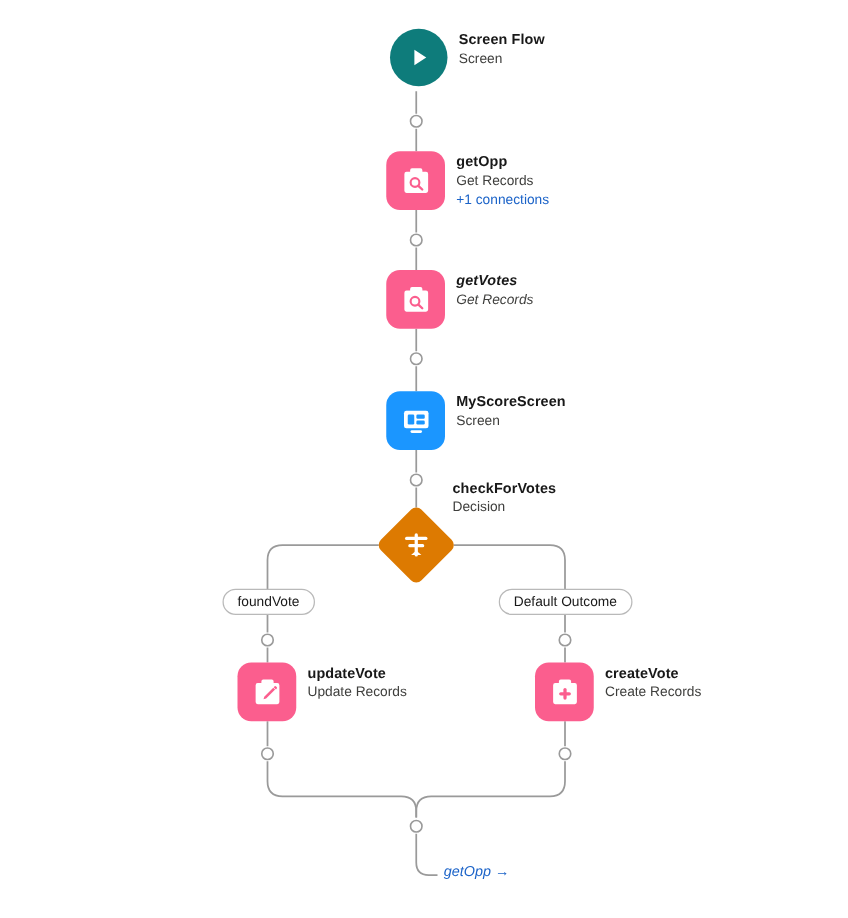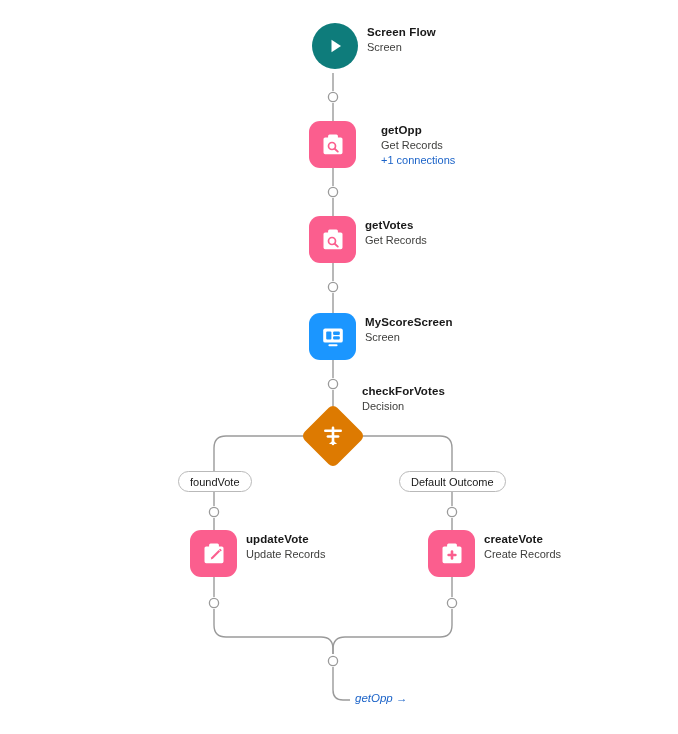--- a/index.html
+++ b/index.html
@@ -213,37 +213,37 @@
       <svg width="22" height="22" viewBox="0 0 22 22" aria-hidden="true">
         <polygon points="7.5,4.8 17,11 7.5,17.2" fill="#ffffff"></polygon>
       </svg>
     </div>
     <div class="labels">
       <div class="n-title">Screen Flow</div>
       <div class="n-sub">Screen</div>
     </div>
   </div>
 
-  <div class="node" style="left:309px; top:121px;gap:16px;">
+  <div class="node" style="left:309px; top:121px;">
     <div class="glyph tile pink">
       <svg width="26" height="26" viewBox="0 0 26 26" aria-hidden="true">
         <path d="M5.2,5.4 h15.6 a1.7,1.7 0 0 1 1.7,1.7 v13.5 a1.7,1.7 0 0 1 -1.7,1.7 h-15.6 a1.7,1.7 0 0 1 -1.7,-1.7 v-13.5 a1.7,1.7 0 0 1 1.7,-1.7 z" fill="#ffffff"></path>
         <path d="M9.6,2.6 h6.8 a1.5,1.5 0 0 1 1.5,1.5 v2.6 a1,1 0 0 1 -1,1 h-7.8 a1,1 0 0 1 -1,-1 v-2.6 a1.5,1.5 0 0 1 1.5,-1.5 z" fill="#ffffff"></path>
         <circle cx="12" cy="14" r="3.5" fill="none" stroke="#fb5e8e" stroke-width="1.7"></circle>
         <line x1="14.7" y1="16.7" x2="17.8" y2="19.6" stroke="#fb5e8e" stroke-width="1.9" stroke-linecap="round"></line>
       </svg>
     </div>
     <div class="labels">
       <div class="n-title">getOpp</div>
       <div class="n-sub">Get Records</div>
       <div class="n-link">+1 connections</div>
     </div>
   </div>
 
-  <div class="node" style="left:309px; top:216px;">
+  <div class="node" style="left:309px; top:216px;font-style:italic;">
     <div class="glyph tile pink">
       <svg width="26" height="26" viewBox="0 0 26 26" aria-hidden="true">
         <path d="M5.2,5.4 h15.6 a1.7,1.7 0 0 1 1.7,1.7 v13.5 a1.7,1.7 0 0 1 -1.7,1.7 h-15.6 a1.7,1.7 0 0 1 -1.7,-1.7 v-13.5 a1.7,1.7 0 0 1 1.7,-1.7 z" fill="#ffffff"></path>
         <path d="M9.6,2.6 h6.8 a1.5,1.5 0 0 1 1.5,1.5 v2.6 a1,1 0 0 1 -1,1 h-7.8 a1,1 0 0 1 -1,-1 v-2.6 a1.5,1.5 0 0 1 1.5,-1.5 z" fill="#ffffff"></path>
         <circle cx="12" cy="14" r="3.5" fill="none" stroke="#fb5e8e" stroke-width="1.7"></circle>
         <line x1="14.7" y1="16.7" x2="17.8" y2="19.6" stroke="#fb5e8e" stroke-width="1.9" stroke-linecap="round"></line>
       </svg>
     </div>
     <div class="labels">
       <div class="n-title">getVotes</div>

